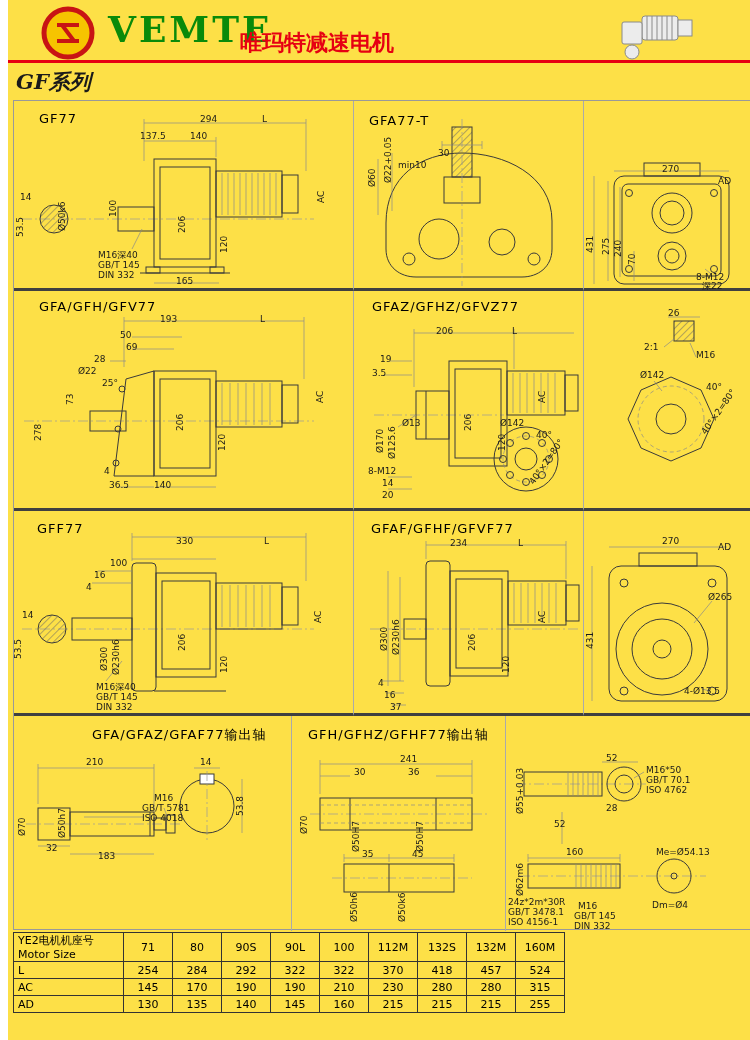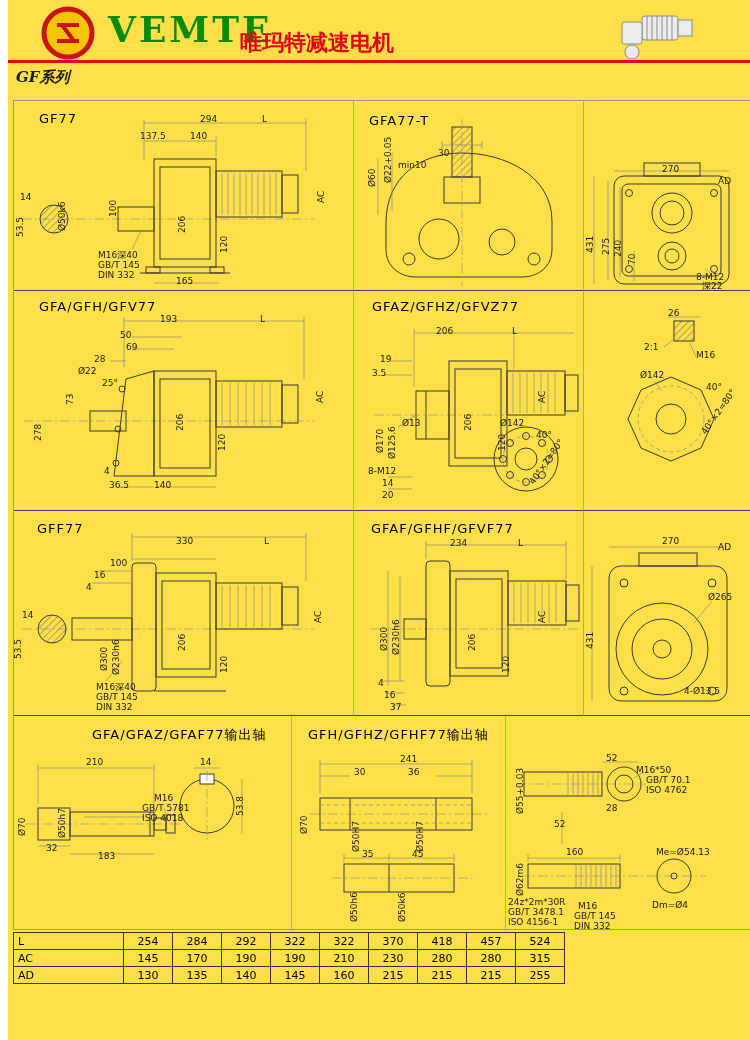--- a/index.html
+++ b/index.html
@@ -5,24 +5,24 @@
   html,body{margin:0;padding:0;background:#fff;}
   .page{position:relative;width:750px;height:1040px;background:#fde047;overflow:hidden;
         font-family:"DejaVu Sans",sans-serif;color:#111;margin-left:8px;}
   .logo{position:absolute;left:30px;top:4px;}
   .brand{position:absolute;left:100px;top:8px;font-family:"DejaVu Serif",serif;
          font-weight:bold;font-size:36px;color:#0a8a0a;letter-spacing:3px;}
   .brand-cn{position:absolute;left:232px;top:28px;font-size:22px;font-weight:bold;color:#e60012;}
   .illus{position:absolute;left:598px;top:4px;}
   .divider{position:absolute;left:0;top:60px;width:750px;height:3px;background:#e60012;}
   .series{position:absolute;left:8px;top:68px;font-family:"DejaVu Serif",serif;
-          font-style:italic;font-weight:bold;font-size:15px;color:#1a1a1a;}
+          font-style:italic;font-weight:bold;font-size:21px;color:#1a1a1a;}
   .sheet{position:absolute;left:5px;top:100px;width:740px;height:830px;
          border:1px solid #999;box-sizing:border-box;}
-  .panel{position:absolute;box-sizing:border-box;border-right:1px solid #aaa;border-bottom:1px solid #404040;}
+  .panel{position:absolute;box-sizing:border-box;border-right:1px solid #aaa;border-bottom:3px solid #404040;}
   .panel.last-col{border-right:none;}
   .panel.last-row{border-bottom:none;}
   .panel svg{position:absolute;left:0;top:0;}
   .panel-title{position:absolute;font-size:13px;color:#000;white-space:nowrap;letter-spacing:1px;}
   .labels{position:absolute;left:0;top:0;right:0;bottom:0;}
   .dim-label{position:absolute;font-size:9px;line-height:1;color:#1a1a1a;
              white-space:nowrap;transform-origin:0 0;}
   .s{stroke:#3a3a3a;stroke-width:1;fill:none;}
   .sk{stroke:#3a3a3a;stroke-width:1;}
   .cl{stroke:#999;stroke-width:0.7;stroke-dasharray:10 3 2 3;fill:none;}
@@ -402,21 +402,21 @@
         <line class="cl" x1="14" y1="160" x2="200" y2="160"></line>
         <rect class="s" x="22" y="148" width="92" height="24"></rect>
         <path class="dl" d="M70,148V172 M75,148V172 M80,148V172 M85,148V172 M90,148V172 M95,148V172 M100,148V172 M105,148V172 M110,148V172"></path>
         <circle class="s" cx="168" cy="160" r="17"></circle>
         <circle class="s" cx="168" cy="160" r="3"></circle>
         <path class="dl" d="M22,142H114 M22,138V146 M114,138V146 M56,96V128"></path>
       </svg>
       <div class="labels">
           <span class="dim-label" style="left: 10px; top: 98px; transform: rotate(-90deg);">Ø55+0.03</span>
           <span class="dim-label" style="left: 100px; top: 38px;">52</span>
-          <span class="dim-label" style="left: 130px; top: 50px;">M16*50</span>
+          <span class="dim-label" style="left: 140px; top: 50px;">M16*50</span>
           <span class="dim-label" style="left: 140px; top: 60px;">GB/T 70.1</span>
           <span class="dim-label" style="left: 140px; top: 70px;">ISO 4762</span>
           <span class="dim-label" style="left: 100px; top: 88px;">28</span>
           <span class="dim-label" style="left: 48px; top: 104px;">52</span>
           <span class="dim-label" style="left: 60px; top: 132px;">160</span>
           <span class="dim-label" style="left: 10px; top: 180px; transform: rotate(-90deg);">Ø62m6</span>
           <span class="dim-label" style="left: 150px; top: 132px;">Me=Ø54.13</span>
           <span class="dim-label" style="left: 2px; top: 182px;">24z*2m*30R</span>
           <span class="dim-label" style="left: 2px; top: 192px;">GB/T 3478.1</span>
           <span class="dim-label" style="left: 2px; top: 202px;">ISO 4156-1</span>
@@ -436,20 +436,35 @@
         <col style="width:49px">
         <col style="width:49px">
       <col style="width:49px">
         <col style="width:49px">
         <col style="width:49px">
       <col style="width:49px">
         <col style="width:49px">
         <col style="width:49px">
     </colgroup>
     <tbody>
+        <tr class="hdr">
+      <th class="first">
+        <span>YE2电机机座号</span><br>
+        <span>Motor Size</span>
+      </th>
+      <th>71</th>
+      <th>80</th>
+      <th>90S</th>
+      <th>90L</th>
+      <th>100</th>
+      <th>112M</th>
+      <th>132S</th>
+      <th>132M</th>
+      <th>160M</th>
+    </tr>
     <tr>
       <td class="first">L</td>
       <td>254</td>
       <td>284</td>
       <td>292</td>
       <td>322</td>
       <td>322</td>
       <td>370</td>
       <td>418</td>
       <td>457</td>

